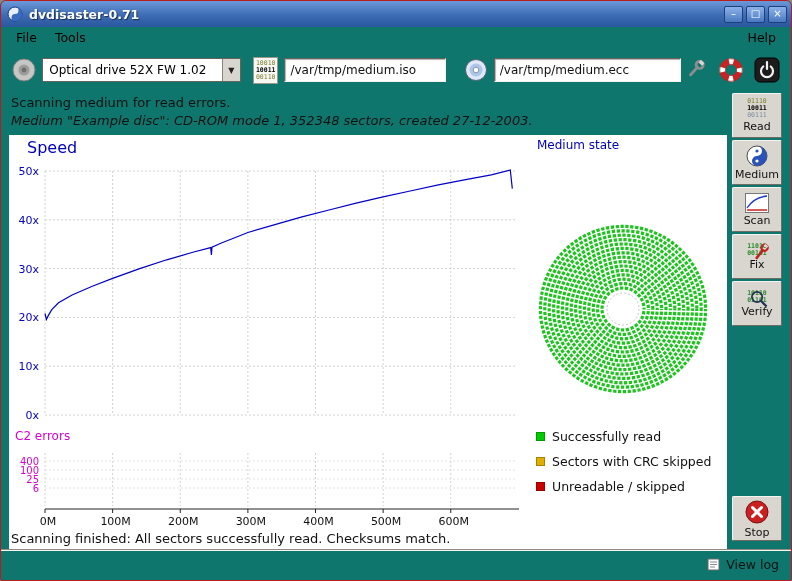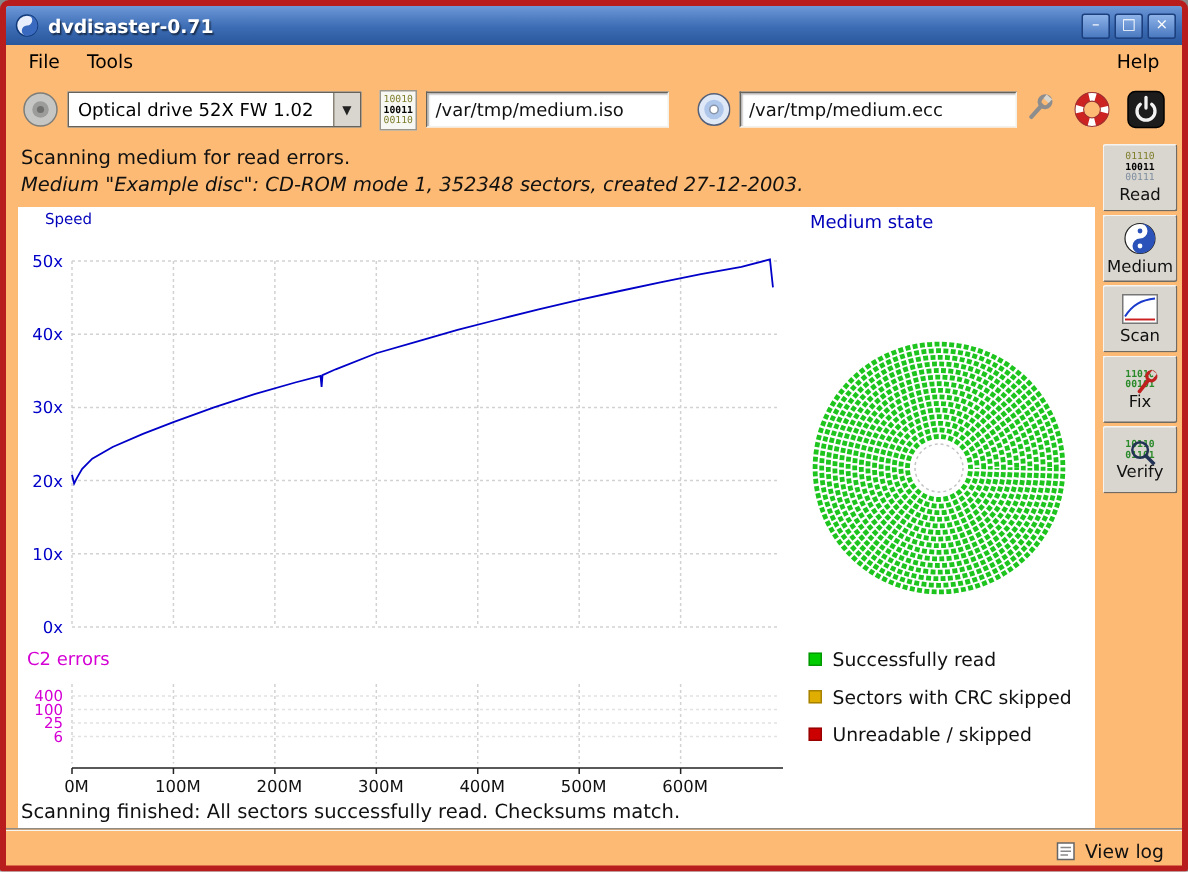--- a/index.html
+++ b/index.html
@@ -1,18 +1,18 @@
 <!DOCTYPE html>
 <html><head>
 <meta charset="utf-8">
 <style>
   * { box-sizing: border-box; margin: 0; padding: 0; }
   body { margin:0; background:#888; font-family:"DejaVu Sans","Liberation Sans",sans-serif; }
-  .window{ position:relative; width:792px; height:581px; background:#fdba74;
-           border:4px solid #b91c1c; border-radius:6px 6px 2px 2px; overflow:hidden; }
+  .window{ position:relative; width:792px; height:581px; background:#0f766e;
+           border:1px solid #b91c1c; border-radius:6px 6px 2px 2px; overflow:hidden; }
 
   
   .titlebar{ position:absolute; top:0; left:0; right:0; height:26px;
              background:linear-gradient(to bottom,#6d98d8 0%,#3c6cb4 55%,#2a579c 100%);
              display:flex; align-items:center; padding:0 4px 0 6px; }
   .titlebar .title{ color:#fff; font-size:12.5px; font-weight:bold; margin-left:6px;
                     text-shadow:1px 1px 1px rgba(0,0,0,.55); }
   .win-btns{ margin-left:auto; display:flex; gap:3px; }
   .win-btn{ width:19px; height:17px; background:linear-gradient(#8db2e8,#4a79c0);
             border:1px solid #1c3f7d; border-radius:2px; color:#fff; font-size:10px;
@@ -46,21 +46,21 @@
   .tb-btn{ width:28px; height:28px; display:flex; align-items:center; justify-content:center; }
 
   
   .statusarea{ position:absolute; top:92px; left:0; right:64px; height:42px; padding-left:10px; }
   .status-line1{ font-size:13px; color:#111; margin-top:2px; }
   .status-line2{ font-size:13px; font-style:italic; color:#111; margin-top:3px; }
 
   
   .canvas{ position:absolute; left:8px; top:134px; width:718px; height:414px; background:#fff; }
   .canvas svg.plot{ position:absolute; left:0; top:0; }
-  .lbl-speed{ position:absolute; left:18px; top:3px; font-size:10px; color:#0000bb;text-align:center; }
+  .lbl-speed{ position:absolute; left:18px; top:3px; font-size:16px; color:#0000bb;text-align:center; }
   .lbl-medium{ position:absolute; left:528px; top:3px; font-size:12px; color:#0000bb; }
   .lbl-c2{ position:absolute; left:6px; top:294px; font-size:12px; color:#d400d4; }
   .legend{ position:absolute; left:527px; top:289px; }
   .legend-row{ display:flex; align-items:center; height:25px; gap:7px; }
   .legend-swatch{ width:9px; height:9px; border:1px solid rgba(0,0,0,.25); flex:none; }
   .legend-label{ font-size:12.5px; color:#111; }
   .bottom-status{ position:absolute; left:2px; bottom:3px; font-size:13px; color:#111; }
 
   
   .sidebar{ position:absolute; left:726px; top:92px; width:60px; height:364px;text-align:center; }
@@ -305,20 +305,28 @@
         <span class="bin-row bin-green">10110</span>
         <span class="bin-row bin-green">01101</span>
         <svg class="overlay" width="26" height="24" viewBox="0 0 26 24">
           <circle cx="11" cy="8" r="5.2" fill="none" stroke="#223355" stroke-width="1.7"></circle>
           <line x1="14.8" y1="11.8" x2="20.5" y2="17.5" stroke="#223355" stroke-width="2.3"></line>
         </svg>
       </div>
       <span class="cap">Verify</span>
     </div>
 
+    <div class="side-btn stop-btn">
+      <svg width="26" height="26">
+        <circle cx="13" cy="13" r="11" fill="#cc1f1f" stroke="#7a1010"></circle>
+        <line x1="8.5" y1="8.5" x2="17.5" y2="17.5" stroke="#fff" stroke-width="3" stroke-linecap="round"></line>
+        <line x1="17.5" y1="8.5" x2="8.5" y2="17.5" stroke="#fff" stroke-width="3" stroke-linecap="round"></line>
+      </svg>
+      <span class="cap">Stop</span>
+    </div>
   </div>
 
   <div class="footer">
     <div class="viewlog">
       <svg width="13" height="13">
         <rect x="1" y="1" width="11" height="11" fill="#fff" stroke="#666"></rect>
         <line x1="3" y1="4" x2="10" y2="4" stroke="#888"></line>
         <line x1="3" y1="6.5" x2="10" y2="6.5" stroke="#888"></line>
         <line x1="3" y1="9" x2="8" y2="9" stroke="#888"></line>
       </svg>

